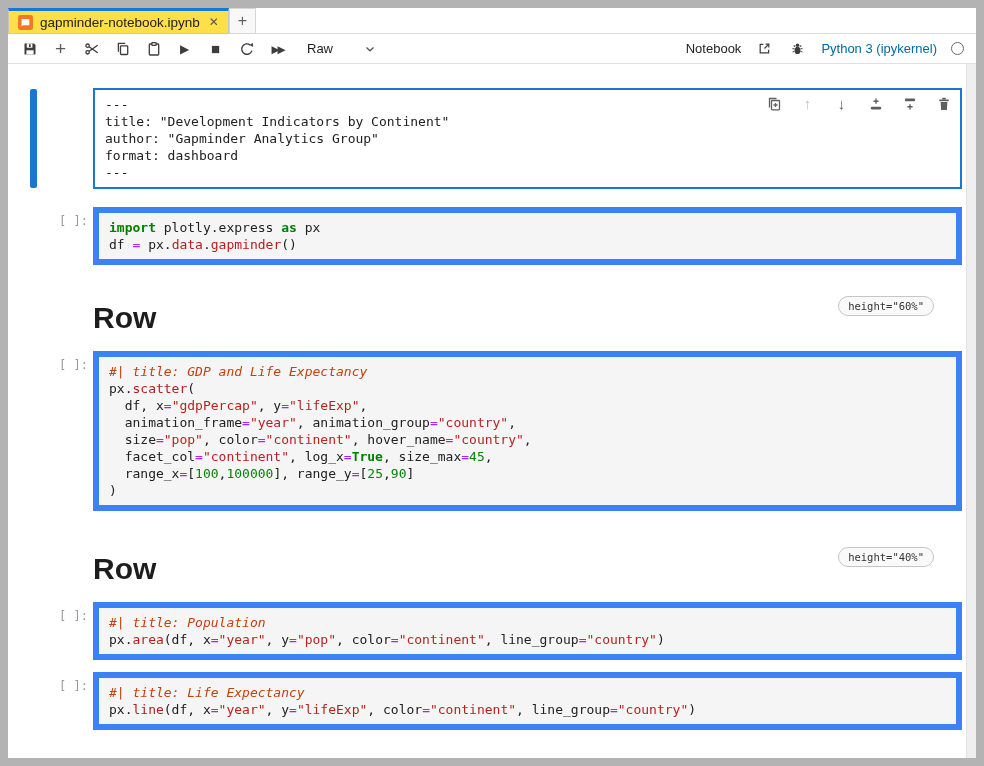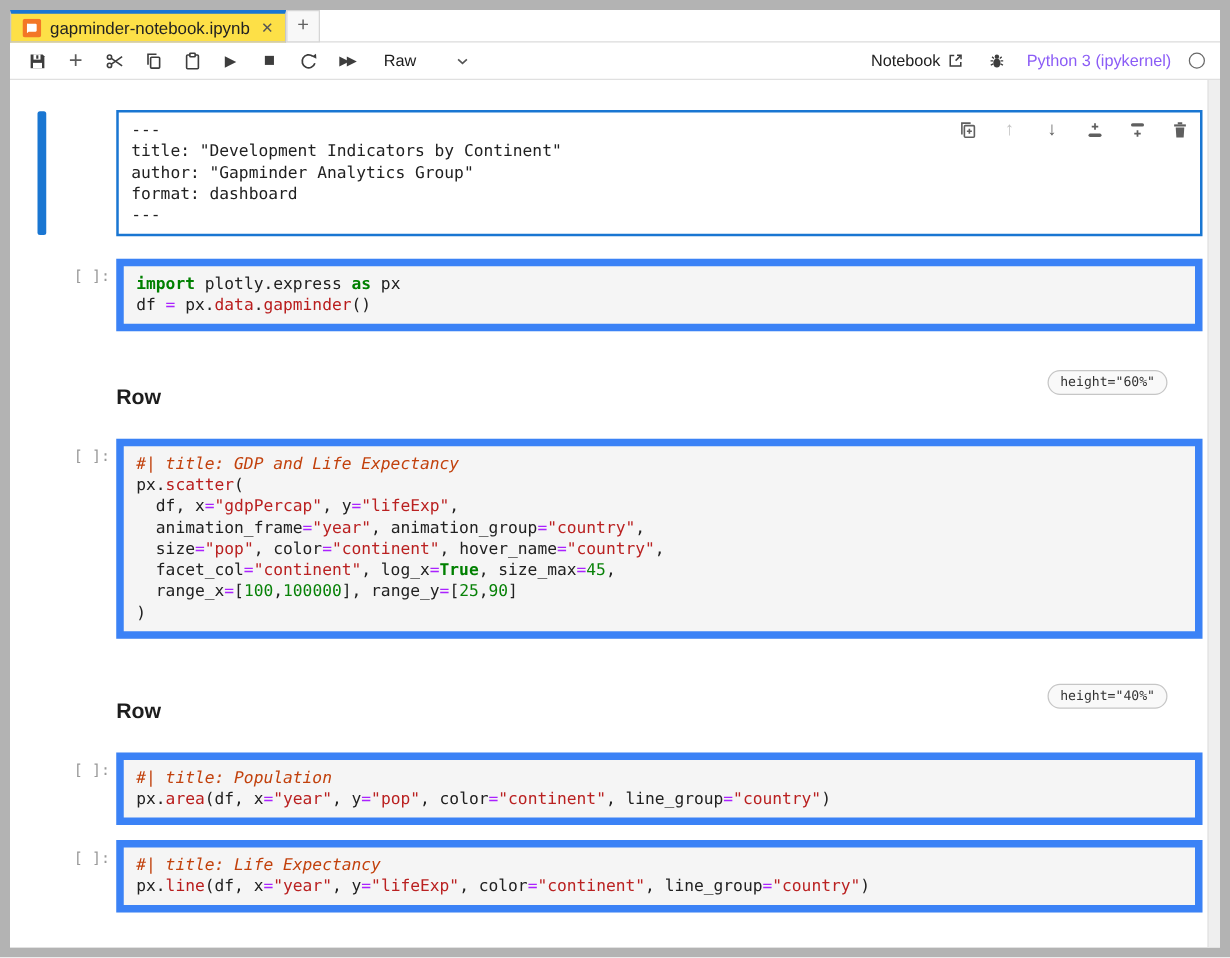--- a/index.html
+++ b/index.html
@@ -25,23 +25,23 @@
              border-bottom:1px solid #e0e0e0; flex:none; font-size:13px; color:#333; }
   .tbtn { width:31px; height:100%; display:flex; align-items:center; justify-content:center;
           color:#3d3d3d; cursor:pointer; }
   .tbtn.glyph-add { font-size:19px; color:#5c5c5c; font-weight:300; }
   .tbtn.glyph-run { font-size:12px; }
   .tbtn.glyph-stop { font-size:15px; }
   .tbtn.glyph-ff { font-size:10.5px; letter-spacing:-2px; }
   .cell-type-select { display:flex; align-items:center; margin-left:8px; padding:0 6px; gap:30px;
                       color:#1a1a1a; cursor:pointer;text-align:center; }
   .tb-spacer { flex:1; }
-  .nb-view { display:flex; align-items:center; gap:5px; color:#222; cursor:pointer; }
+  .nb-view { display:flex; align-items:center; gap:16px; color:#222; cursor:pointer; }
   .bug-btn { margin:0 16px 0 18px; display:flex; cursor:pointer; }
-  .kernel-name { color:#8b5cf6; margin-right:14px; cursor:pointer; }
+  .kernel-name { color:#0369a1; margin-right:14px; cursor:pointer; }
   .kernel-status { width:13px; height:13px; border:1.5px solid #696969; border-radius:50%; flex:none; }
 
   
   .content { flex:1; position:relative; background:#fff; padding-top:12px; overflow:hidden; }
   .scroll-gutter { position:absolute; top:0; right:0; bottom:0; width:10px; background:#efefef;
                    border-left:1px solid #e2e2e2; }
   .cell-row { display:flex; align-items:stretch; margin-right:14px; }
   .gutter { width:85px; flex:none; position:relative; }
   .collapser { position:absolute; left:22px; top:1px; bottom:1px; width:7px; border-radius:2px; }
   .collapser.active { background:#1976d2; }
@@ -62,21 +62,21 @@
   .tk-f { color:#b91c1c; }
 
   
   .cell-toolbar { position:absolute; top:5px; right:8px; display:flex; align-items:center; gap:17px; }
   .ctbtn { display:flex; align-items:center; justify-content:center; width:17px; height:17px;
            color:#5f5f5f; font-size:15px; cursor:pointer; }
   .ctbtn.disabled { color:#c3c3c3; }
 
   
   .md-row { display:flex; align-items:flex-start; margin-right:14px; }
-  .md-row h2 { margin:0; font-size:17px; line-height:30px; font-weight:700; color:#1d1d1d; }
+  .md-row h2 { margin:0; font-size:30px; line-height:30px; font-weight:700; color:#1d1d1d; }
   .md-spacer { flex:1; }
   .badge { margin-top:-7px; margin-right:28px; font-family:"DejaVu Sans Mono", monospace;
            font-size:10.5px; color:#333; background:#f9f9f9; border:1px solid #c6c6c6;
            border-radius:10px; padding:3px 9px; white-space:nowrap; }
 
   .mt12 { margin-top:12px; } .mt18 { margin-top:18px; } .mt38 { margin-top:38px; }
   .mt43 { margin-top:43px; }
 
   svg { display:block; }
 </style>

